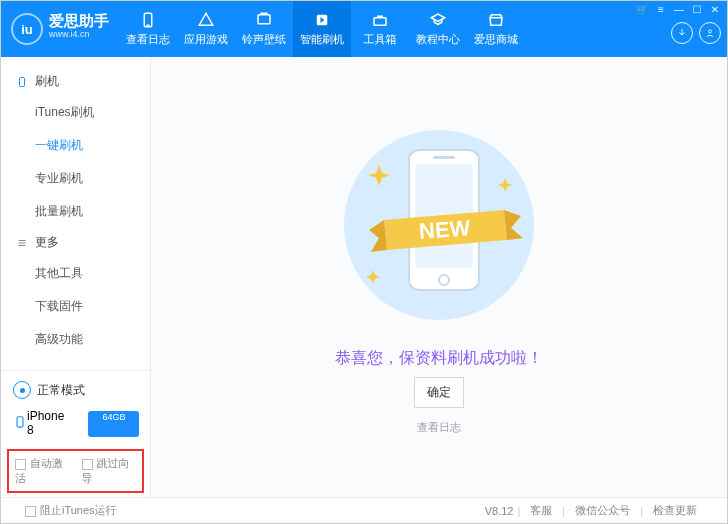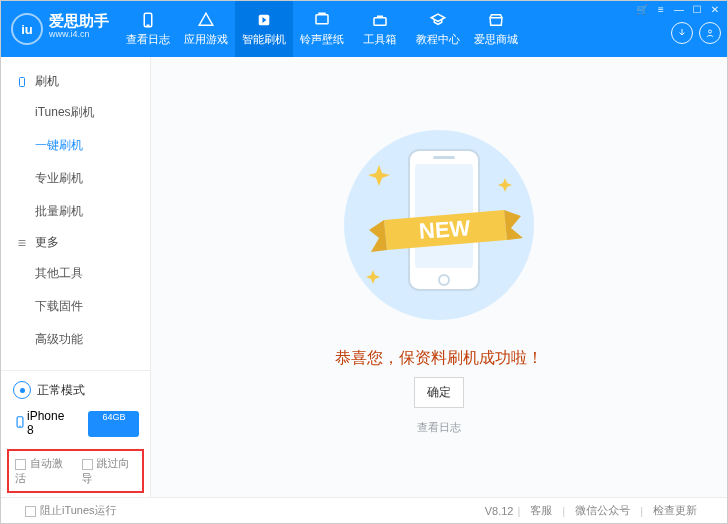--- a/index.html
+++ b/index.html
@@ -111,21 +111,21 @@
 
   
   .main {
     flex: 1;
     background: #f9fbfc;
     display: flex; flex-direction: column;
     align-items: center; justify-content: center;
     color:#333;
   }
   .phone-illus { width: 220px; height: 210px; position: relative; }
-  .success-title { margin-top: 18px; font-size: 16px; color:#c2410c; }
+  .success-title { margin-top: 18px; font-size: 16px; color:#8b5cf6; }
   .ok-btn {
     margin-top: 8px;
     border: 1px solid #d6d6d6;
     background: #fff;
     padding: 6px 12px;
     font-size: 12px;
     color:#333;
     cursor:pointer;
   }
   .log-link { margin-top: 12px; font-size: 11px; color: #9aa0a6; cursor:pointer; }
@@ -175,37 +175,37 @@
       <span>查看日志</span>
     </div>
     <div class="nav-item">
       <span class="nav-icon">
         <svg viewBox="0 0 24 24" width="18" height="18" fill="none" stroke="#fff" stroke-width="2">
             <path d="M12 3l9 16H3z"></path>
           </svg>
       </span>
       <span>应用游戏</span>
     </div>
+    <div class="nav-item">
+      <span class="nav-icon">
+        <svg viewBox="0 0 24 24" width="18" height="18" fill="none" stroke="#fff" stroke-width="2">
+            <rect x="4" y="5" width="16" height="12" rx="1"></rect>
+            <path d="M8 5V3h8v2"></path>
+          </svg>
+      </span>
+      <span>铃声壁纸</span>
+    </div>
     <div class="nav-item active">
       <span class="nav-icon">
         <svg viewBox="0 0 24 24" width="18" height="18" fill="#fff">
             <rect x="5" y="5" width="14" height="14" rx="2"></rect>
             <path d="M10 8l5 4-5 4z" fill="#0078e6"></path>
           </svg>
       </span>
       <span>智能刷机</span>
-    </div>
-    <div class="nav-item">
-      <span class="nav-icon">
-        <svg viewBox="0 0 24 24" width="18" height="18" fill="none" stroke="#fff" stroke-width="2">
-            <rect x="4" y="5" width="16" height="12" rx="1"></rect>
-            <path d="M8 5V3h8v2"></path>
-          </svg>
-      </span>
-      <span>铃声壁纸</span>
     </div>
     <div class="nav-item">
       <span class="nav-icon">
         <svg viewBox="0 0 24 24" width="18" height="18" fill="none" stroke="#fff" stroke-width="2">
             <rect x="4" y="9" width="16" height="10" rx="1"></rect>
             <path d="M9 9V7h6v2"></path>
           </svg>
       </span>
       <span>工具箱</span>
     </div>

